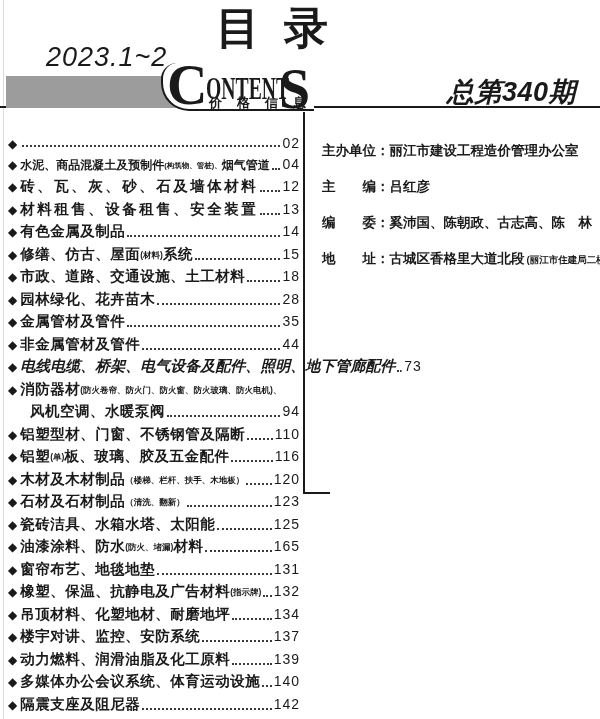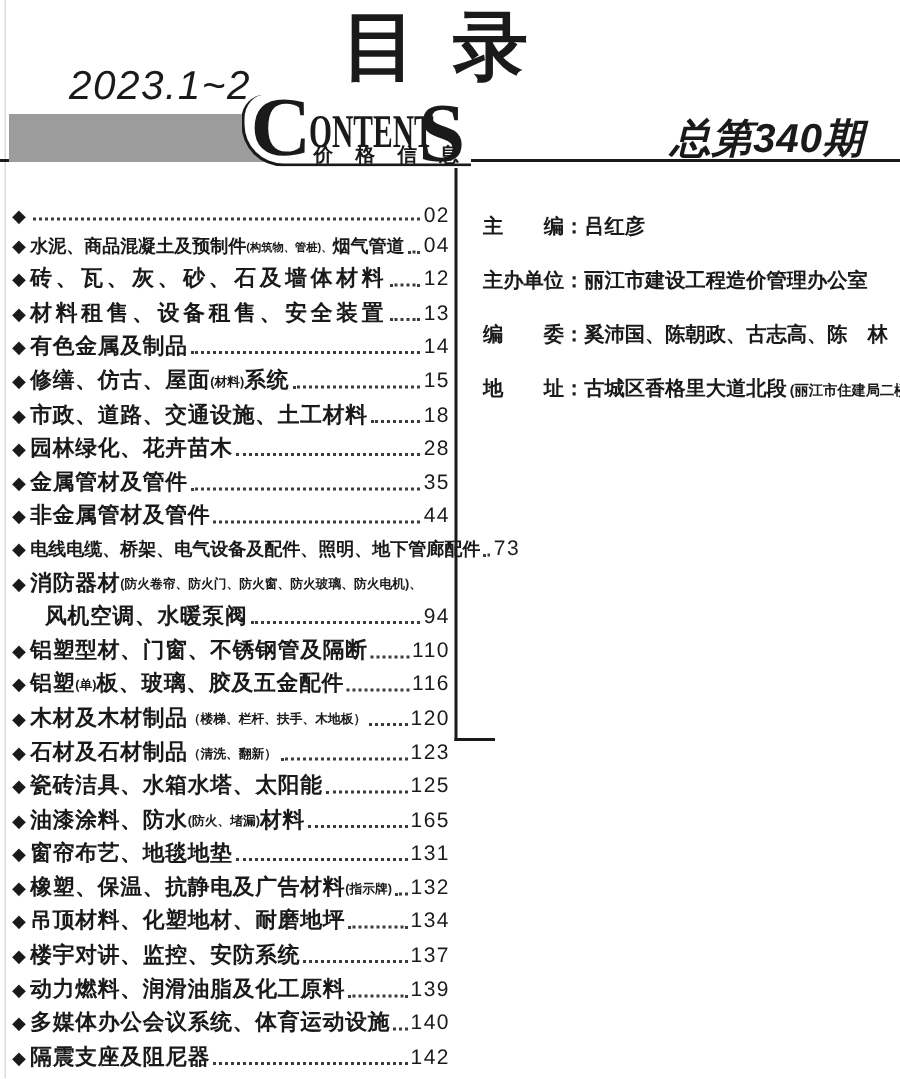--- a/index.html
+++ b/index.html
@@ -6,21 +6,21 @@
   .page{
     position:relative;width:600px;height:719px;background:#fff;
     font-family:"Liberation Sans","DejaVu Sans",sans-serif;color:#1a1a1a;overflow:hidden;
   }
   .edge{position:absolute;left:3px;top:0;width:1px;height:100%;background:#dcdcdc;}
 
   
   .hdr-rule{position:absolute;left:0;top:106px;width:600px;height:2px;background:#1a1a1a;z-index:1;}
   .gray-bar{position:absolute;left:6px;top:76px;width:206px;height:32px;background:#9c9c9c;z-index:2;}
   .date-label{position:absolute;left:46px;top:42px;font-size:27px;font-weight:normal;font-style:italic;letter-spacing:1px;z-index:3;}
-  .page-title{position:absolute;left:228px;top:4px;font-size:50px;font-weight:900;letter-spacing:24px;line-height:1.1;white-space:nowrap;z-index:3;}
+  .page-title{position:absolute;left:216px;top:4px;font-size:44px;font-weight:900;letter-spacing:24px;line-height:1.1;white-space:nowrap;z-index:3;}
   .issue-label{position:absolute;right:24px;top:74px;font-size:27px;font-weight:bold;font-style:italic;letter-spacing:0.5px;z-index:3;}
 
   .bubble{
     position:absolute;left:161px;top:63px;width:151px;height:46px;background:#fff;
     border-left:2px solid #1a1a1a;border-bottom:2px solid #1a1a1a;
     border-bottom-left-radius:28px;border-top-left-radius:16px;z-index:3;
   }
   .bubble .serif{font-family:"Liberation Serif","DejaVu Serif",serif;font-weight:bold;line-height:1;position:absolute;}
   .c-first{font-size:56px;left:4px;top:-6px;}
   .c-mid{font-size:24px;left:43px;top:10px;letter-spacing:0px;transform:scale(0.82,1.3);transform-origin:left top;}
@@ -39,21 +39,21 @@
   .toc-row{display:flex;align-items:baseline;white-space:nowrap;}
   .diamond{flex:none;font-size:12px;margin-right:3px;}
   .toc-segs{flex:none;}
   .seg{font-size:14.5px;font-weight:bold;letter-spacing:0.5px;}
   .seg.sm{font-size:8.5px;letter-spacing:0;position:relative;top:-1px;}
   .leader{flex:1;min-width:5px;align-self:flex-end;height:0;border-bottom:2px dotted #3c3c3c;margin:0 2px 4px 2px;}
   .pageno{flex:none;font-size:14px;font-weight:400;letter-spacing:1px;}
   .toc-row.wide .seg{letter-spacing:2.5px;}
   .toc-row.tight .seg{font-size:12px;letter-spacing:0;}
   .toc-row.tight .seg.sm{font-size:7.5px;}
-  .toc-row.xtight .seg{font-size:12px;letter-spacing:0;}
+  .toc-row.xtight .seg{font-size:15px;letter-spacing:0;font-style:italic;}
   .toc-row.cont{padding-left:22px;}
 
   
   .pub{position:absolute;left:322px;top:143px;width:272px;z-index:2;}
   .pub-row{display:flex;align-items:baseline;margin-bottom:19px;font-size:13.5px;font-weight:bold;line-height:1.25;white-space:nowrap;}
   .pub-label{flex:none;white-space:pre;}
   .pub-sm{font-size:9.5px;font-weight:bold;margin-left:2px;}
 </style>
 </head>
 <body>
@@ -228,27 +228,27 @@
       <div class="toc-row">
     <span class="diamond">◆</span>
     <span class="toc-segs"><span class="seg">隔震支座及阻尼器</span></span>
     <span class="leader"></span>
     <span class="pageno">142</span>
   </div>
     </div>
 
   <div class="pub">
       <div class="pub-row">
+    <span class="pub-label">主办单位：</span>
+    <span class="pub-value">丽江市建设工程造价管理办公室</span>
+
+  </div>
+      <div class="pub-row">
     <span class="pub-label">主　　编：</span>
     <span class="pub-value">吕红彦</span>
-
-  </div>
-      <div class="pub-row">
-    <span class="pub-label">主办单位：</span>
-    <span class="pub-value">丽江市建设工程造价管理办公室</span>
 
   </div>
       <div class="pub-row">
     <span class="pub-label">编　　委：</span>
     <span class="pub-value">奚沛国、陈朝政、古志高、陈　林</span>
 
   </div>
       <div class="pub-row">
     <span class="pub-label">地　　址：</span>
     <span class="pub-value">古城区香格里大道北段</span>

